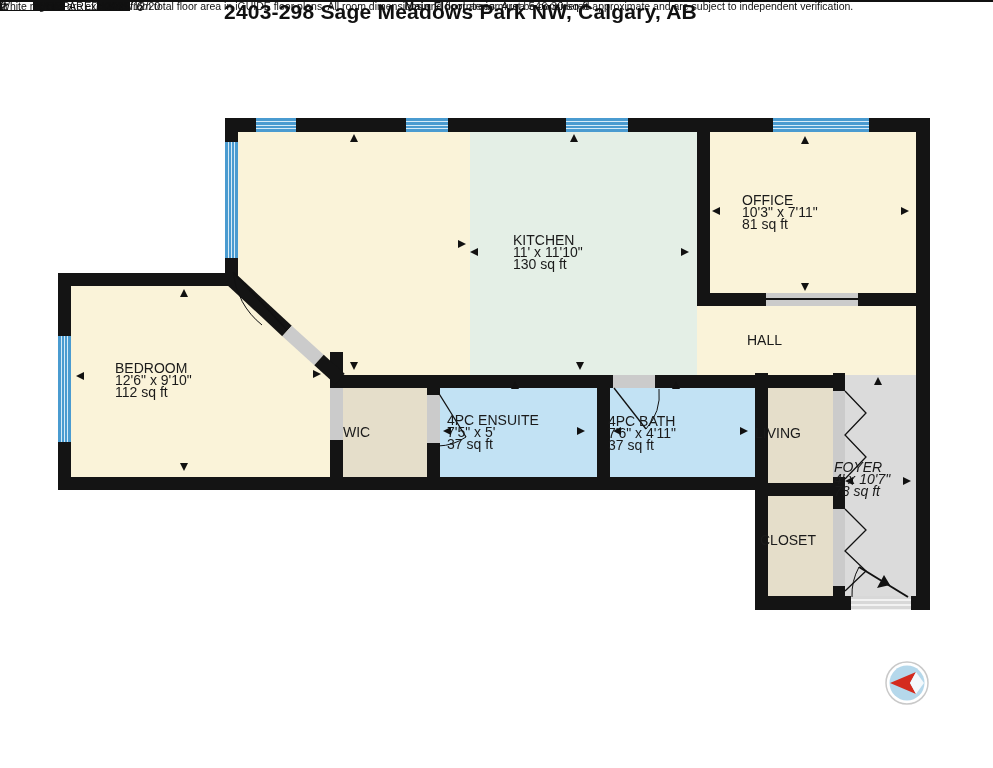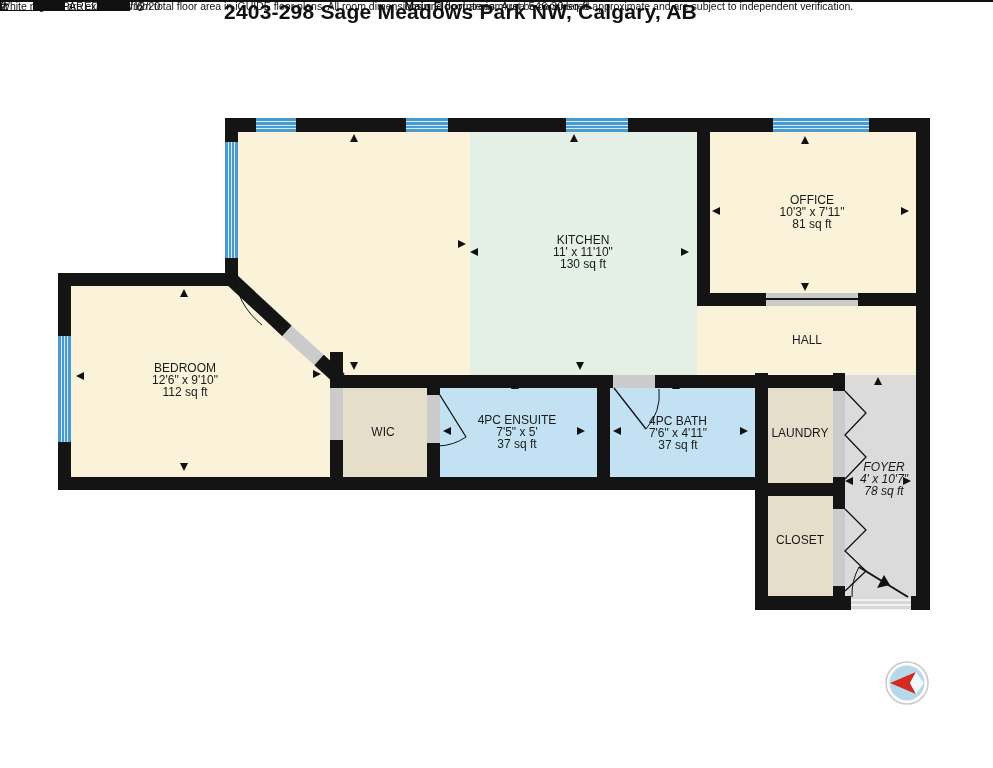--- a/index.html
+++ b/index.html
@@ -14,21 +14,21 @@
   .room{position:absolute;z-index:1;}
   .c-cream{background:#FAF3D9;} .c-green{background:#E4EFE6;} .c-blue{background:#C2E2F4;}
   .c-tan{background:#E5DECA;} .c-gray{background:#DBDBDB;}
   .w{position:absolute;background:#141414;z-index:2;}
   .open{position:absolute;background:#CBCBCB;z-index:3;}
   .win-h{position:absolute;z-index:3;background:linear-gradient(to bottom,#4A9BD0 0 3px,#D6EBF7 3px 4px,#4A9BD0 4px 7px,#D6EBF7 7px 8px,#4A9BD0 8px 10px,#D6EBF7 10px 11px,#4A9BD0 11px 14px);}
   .win-v{position:absolute;z-index:3;background:linear-gradient(to right,#4A9BD0 0 3px,#D6EBF7 3px 4px,#4A9BD0 4px 6px,#D6EBF7 6px 7px,#4A9BD0 7px 9px,#D6EBF7 9px 10px,#4A9BD0 10px 13px);}
   .thresh{position:absolute;z-index:3;background:repeating-linear-gradient(to bottom,#D8D8D8 0 3px,#F2F2F2 3px 5px);}
   #door-slide-line{z-index:4;background:#141414;}
   #plan-svg{left:0;top:0;z-index:4;pointer-events:none;}
-  .lbl{position:absolute;z-index:5;text-align:center;font-size:12px;line-height:12px;color:#1a1a1a;}
+  .lbl{position:absolute;z-index:5;text-align:left;font-size:14px;line-height:12px;color:#1a1a1a;}
   .lbl span{display:block;}
   
   .arr{position:absolute;width:0;height:0;z-index:5;}
   .arr.up{border-left:4px solid transparent;border-right:4px solid transparent;border-bottom:8px solid #111;}
   .arr.dn{border-left:4px solid transparent;border-right:4px solid transparent;border-top:8px solid #111;}
   .arr.lf{border-top:4px solid transparent;border-bottom:4px solid transparent;border-right:8px solid #111;}
   .arr.rt{border-top:4px solid transparent;border-bottom:4px solid transparent;border-left:8px solid #111;}
   
   #scale-ticks{left:45;top:664;width:150px;height:14px;font-size:12px;}
   #scale-ticks span{position:absolute;width:24px;text-align:center;}
@@ -147,21 +147,21 @@
     <span>4PC ENSUITE</span>
       <span>7'5" x 5'</span>
       <span>37 sq ft</span>
   </div>
   <div class="lbl" style="left:608px;top:415px;width:140px;">
     <span>4PC BATH</span>
       <span>7'6" x 4'11"</span>
       <span>37 sq ft</span>
   </div>
   <div class="lbl" style="left:755px;top:427px;width:90px;">
-    <span>LAUNDRY</span>
+    <span>LIVING</span>
   </div>
   <div class="lbl" style="left:834px;top:461px;width:100px;font-style:italic;">
     <span>FOYER</span>
       <span>4' x 10'7"</span>
       <span>78 sq ft</span>
   </div>
   <div class="lbl" style="left:760px;top:534px;width:80px;">
     <span>CLOSET</span>
   </div>
 

